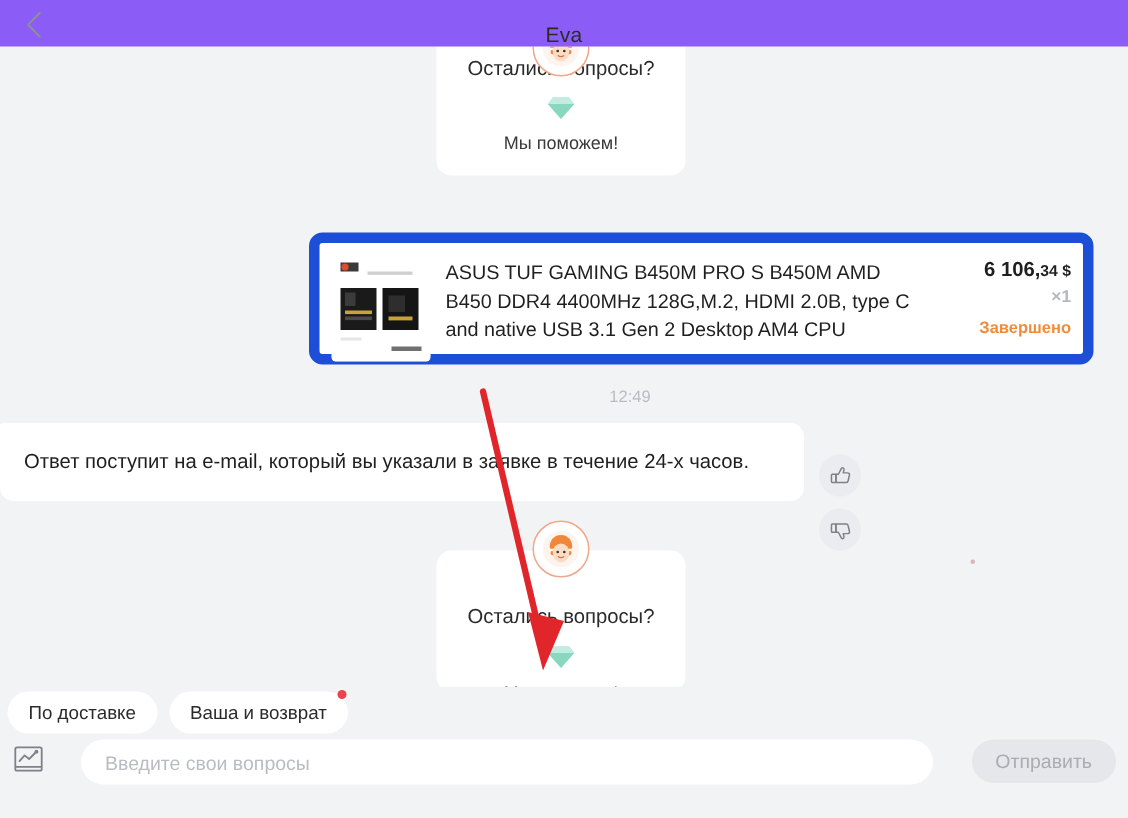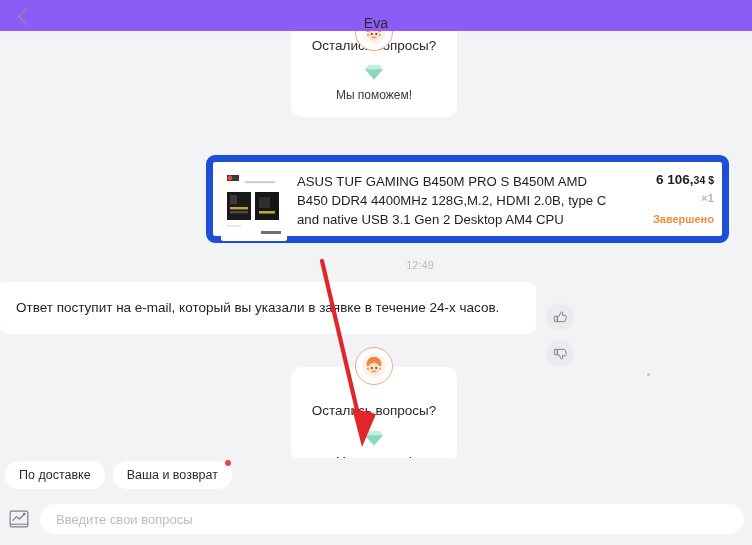--- a/index.html
+++ b/index.html
@@ -288,23 +288,23 @@
 
   
   .input-bar {
     position: absolute;
     left: 0;
     top: 493px;
     width: 752px;
     height: 52px;
     background: #f2f3f5;
     display: flex;
-    align-items: center;
     padding: 0 8px 0 6px;
     box-sizing: border-box;
+    gap: 14px;
   }
   .attach-icon {
     width: 26px;
     height: 26px;
     flex: 0 0 26px;
     display: flex;
     align-items: center;
     justify-content: center;
     margin-right: 8px;
   }
@@ -475,18 +475,19 @@
 <div class="input-bar">
   <div class="attach-icon">
     <svg width="22" height="22" viewBox="0 0 22 22">
       <rect x="2.2" y="3.2" width="17.6" height="15.6" rx="1.2" fill="none" stroke="#7d8089" stroke-width="1.2"></rect>
       <line x1="2.2" y1="16.2" x2="19.8" y2="16.2" stroke="#7d8089" stroke-width="1.1"></line>
       <polyline points="5,12.4 8.4,8.6 11.4,11 16.4,6" fill="none" stroke="#7d8089" stroke-width="1.2" stroke-linecap="round" stroke-linejoin="round"></polyline>
       <circle cx="16.3" cy="6.1" r="1.3" fill="#7d8089"></circle>
     </svg>
   </div>
   <input class="text-input" type="text" placeholder="Введите свои вопросы" style="">
+  <button class="send-btn">Отправить</button>
 </div>
 
 <svg class="annot-arrow" viewBox="0 0 752 545">
   <line x1="322" y1="261" x2="361" y2="427" stroke="#e0262b" stroke-width="4.2" stroke-linecap="round"></line>
   <polygon points="352,408 376,414 362,447" fill="#e0262b"></polygon>
 </svg>
 
 </body></html>

